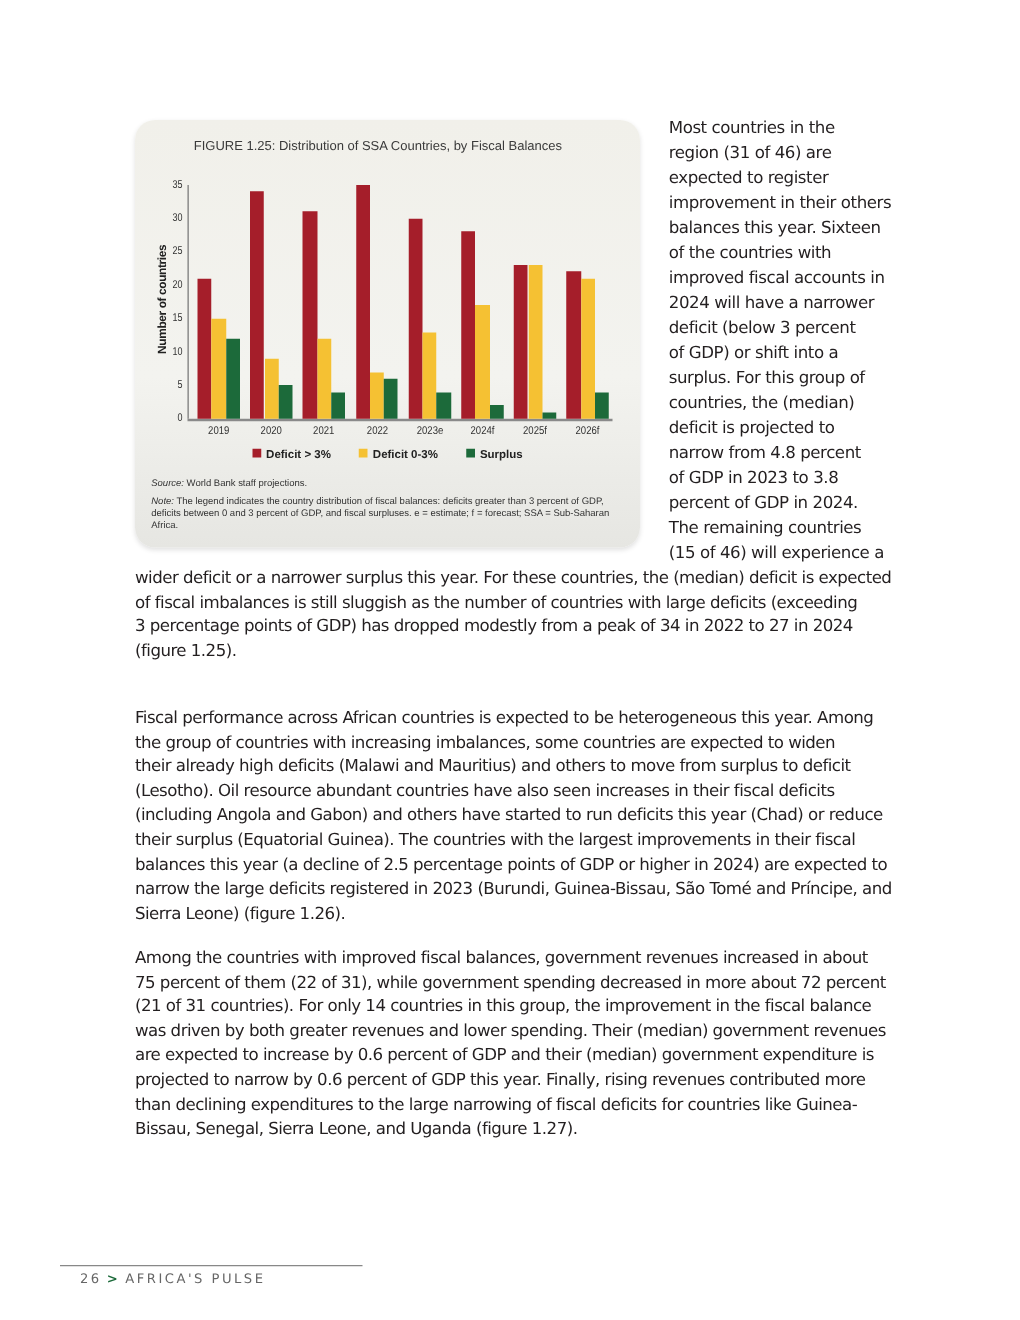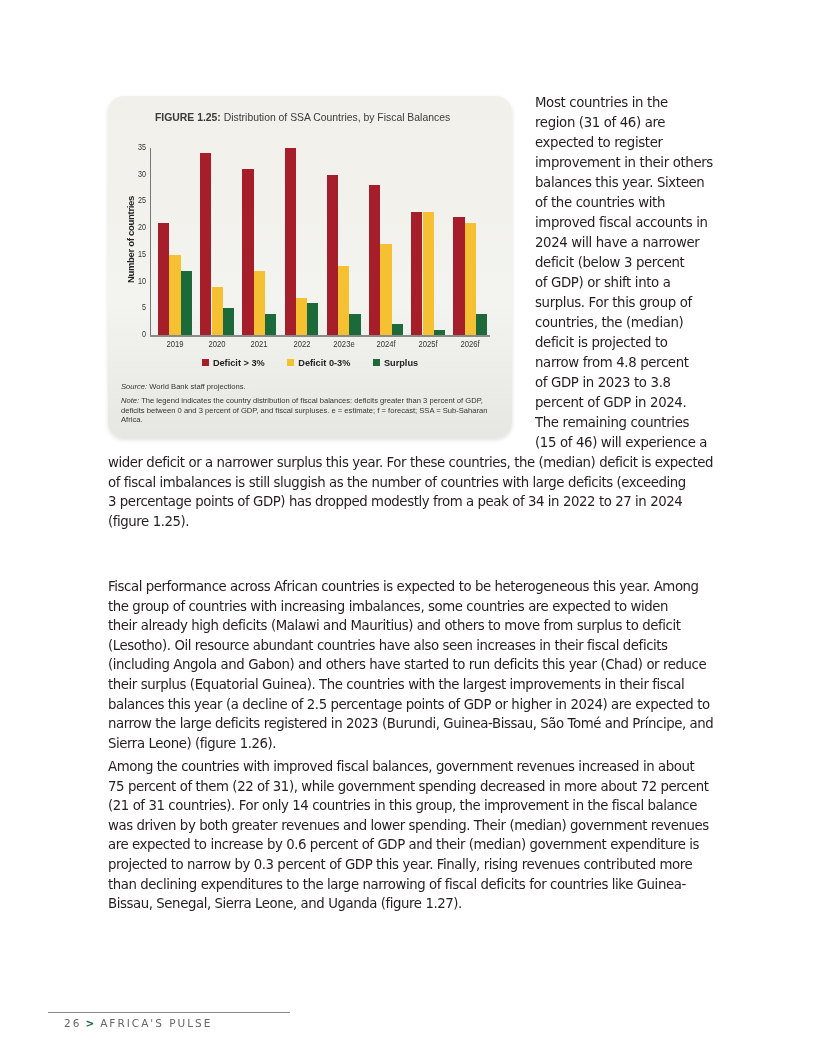--- a/index.html
+++ b/index.html
@@ -13,21 +13,21 @@
       position: absolute; left: 108px; top: 96px; width: 404px; height: 342px;
       border-radius: 16px;
       background: linear-gradient(180deg, #f1f0ea 0%, #f3f3ef 60%, #e6e6e2 100%);
       box-shadow: 0 2px 4px rgba(0,0,0,0.12);
     }
     .fig-title {
       position: absolute; left: 13px; top: 16px;
       font-family: "Liberation Sans", sans-serif; font-size: 10.4px; color: #3a3a3a;
       white-space: nowrap;
     }
-    .fig-title b { font-weight: bold; padding-left: 34px; }
+    .fig-title b { font-weight: normal; padding-left: 34px; }
     .plot { position: absolute; left: 0; top: 0; width: 404px; height: 342px; }
     .ytick {
       position: absolute; width: 30px; text-align: right;
       font-family: "Liberation Sans", sans-serif; font-size: 9px; color: #333;
       transform: scaleX(0.8); transform-origin: right center;
     }
     .yaxis-line { position: absolute; left: 42px; top: 52px; width: 1px; height: 187px; background: #777; }
     .xaxis-line { position: absolute; left: 42px; top: 239px; width: 340px; height: 1.5px; background: #8a8a8a; }
     .ylabel {
       position: absolute; left: -28px; top: 138px; width: 100px; text-align: center;
@@ -64,21 +64,21 @@
       letter-spacing: -0.35px;
     }
     .side-text div { white-space: nowrap; }
     .body-text {
       position: absolute; left: 108px; width: 610px;
       font-family: "DejaVu Sans", sans-serif; font-size: 13.3px; line-height: 19.6px; color: #231f20;
       letter-spacing: -0.42px;
     }
     .body-text div { white-space: nowrap; }
     .p1 { top: 453px; }
-    .p2 { top: 565px; margin-top: 12px; }
+    .p2 { top: 565px; }
     .p3 { top: 757px; }
     .footer-rule { position: absolute; left: 48px; top: 1012px; width: 242px; height: 1px; background: #888; }
     .footer {
       position: absolute; left: 64px; top: 1017px;
       font-family: "DejaVu Sans", sans-serif; font-size: 10.5px; letter-spacing: 2px; color: #666;
       white-space: nowrap;
     }
     .footer .arrow { color: #1c6a3a; font-weight: bold; margin: 0 4px; }
   </style>
 </head>
@@ -179,21 +179,21 @@
     <div>balances this year (a decline of 2.5 percentage points of GDP or higher in 2024) are expected to</div>
     <div>narrow the large deficits registered in 2023 (Burundi, Guinea-Bissau, São Tomé and Príncipe, and</div>
     <div>Sierra Leone) (figure 1.26).</div>
   </div>
 <div class="body-text p3" id="p3">
     <div>Among the countries with improved fiscal balances, government revenues increased in about</div>
     <div>75 percent of them (22 of 31), while government spending decreased in more about 72 percent</div>
     <div>(21 of 31 countries). For only 14 countries in this group, the improvement in the fiscal balance</div>
     <div>was driven by both greater revenues and lower spending. Their (median) government revenues</div>
     <div>are expected to increase by 0.6 percent of GDP and their (median) government expenditure is</div>
-    <div>projected to narrow by 0.3 percent of GDP this year. Finally, rising revenues contributed more</div>
+    <div>projected to narrow by 0.6 percent of GDP this year. Finally, rising revenues contributed more</div>
     <div>than declining expenditures to the large narrowing of fiscal deficits for countries like Guinea-</div>
     <div>Bissau, Senegal, Sierra Leone, and Uganda (figure 1.27).</div>
   </div>
 
 <div class="footer-rule"></div>
 <div class="footer">
   <span>26</span><span class="arrow">&gt;</span><span>AFRICA'S PULSE</span>
 </div>
 
 </body></html>

